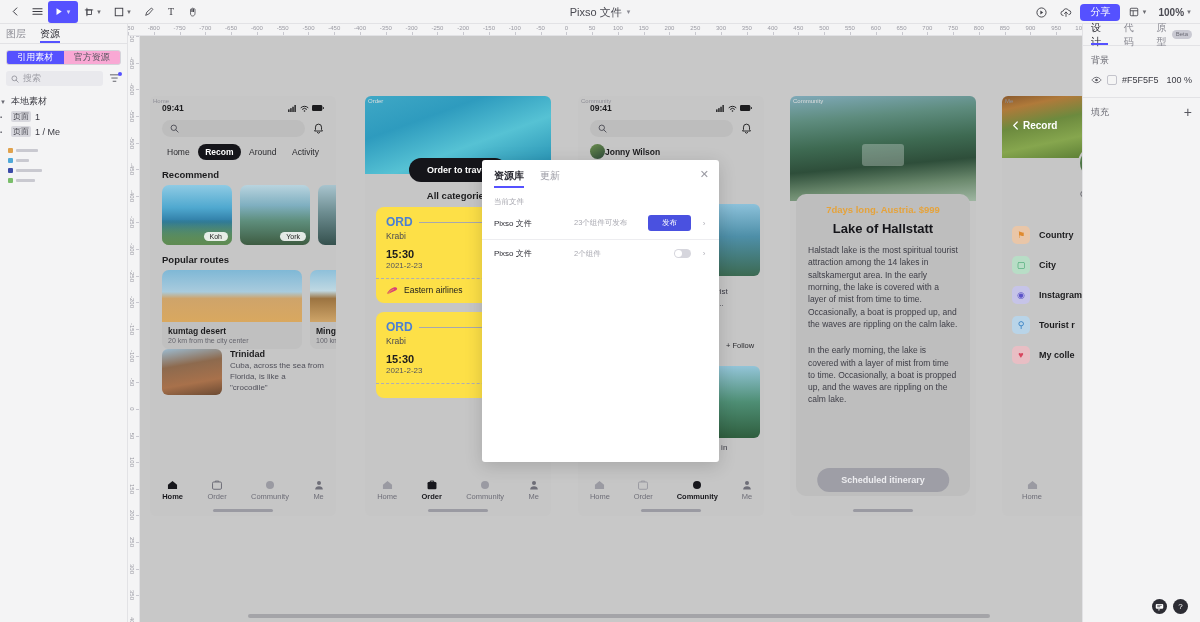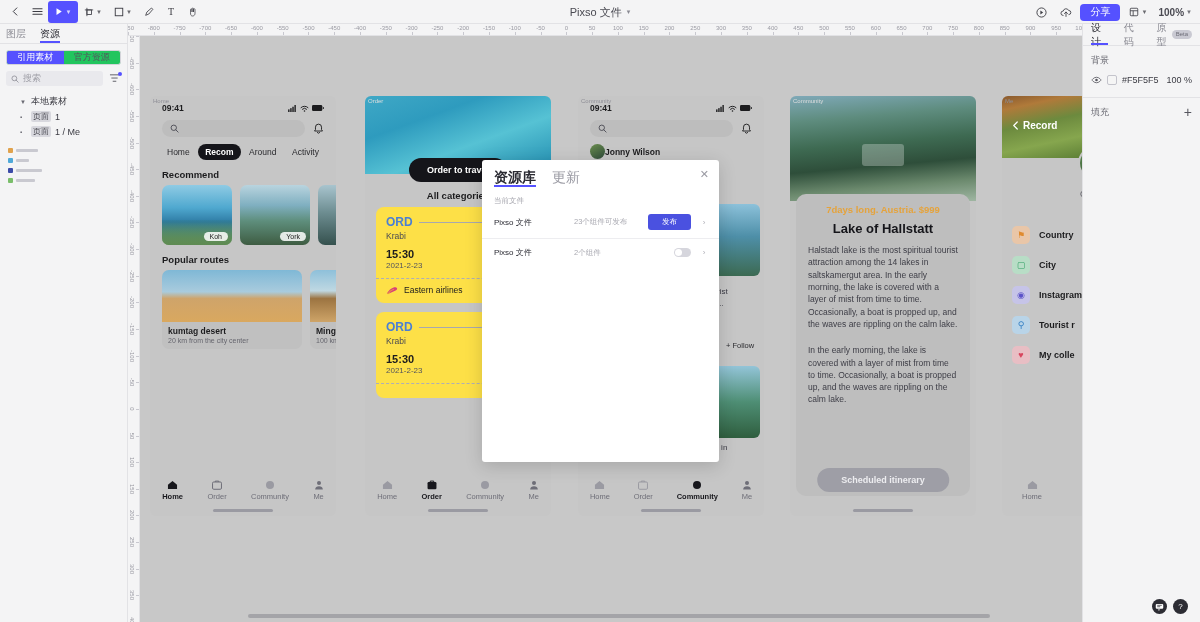--- a/index.html
+++ b/index.html
@@ -54,41 +54,41 @@
   .lp-tab {
     font-size:10px; color:#8a8a93; display:flex; align-items:center;
     position:relative; cursor:pointer;
   }
   .lp-tab.active { color:#2b2b33; }
   .lp-tab.active:after {
     content:""; position:absolute; left:0; right:0; bottom:0; height:2px; background:#5551FF;
   }
   .lp-seg {
     display:flex; margin:6px 6px 0 6px; height:15px;
-    border:1px solid #D4D4DA; border-radius:3px; overflow:hidden; background:#22c55e;
+    border:1px solid #D4D4DA; border-radius:3px; overflow:hidden; background:#f9a8d4;
   }
   .seg-item {
     flex:1; font-size:9px; display:flex; align-items:center; justify-content:center;
     color:#55555e; cursor:pointer;
   }
   .seg-item.active { background:#5551FF; color:#fff; }
   .lp-search {
     display:flex; align-items:center; margin:6px 6px 0 6px; gap:4px;
   }
   .srch-box {
     flex:1; height:15px; background:#E9E9ED; border-radius:3px;
     display:flex; align-items:center; padding:0 5px; gap:4px;
   }
   .srch-box .ph { font-size:9px; color:#a0a0a8; }
   .filter-ic { width:14px; height:14px; display:flex; align-items:center; justify-content:center; cursor:pointer; position:relative; color:#55555e;}
   .dot-badge { position:absolute; top:0px; right:-1px; width:4px; height:4px; border-radius:50%; background:#5551FF; }
 
   .layers { margin-top:8px; }
   .layer-row {
-    display:flex; align-items:center; height:15px; padding-left:20px; gap:4px;
+    display:flex; align-items:center; height:15px; padding-left:0; gap:4px;
     font-size:9px; color:#3a3a42; cursor:pointer;
   }
   .tri { width:7px; font-size:6px; color:#6a6a73; display:inline-block; }
   .lchip {
     background:#D8D8DE; border-radius:2px; padding:0 2px; font-size:8px; color:#44444c;
   }
   .thumbs { padding:6px 0 0 8px; }
   .thumb-row { display:flex; align-items:center; gap:3px; height:10px; }
   .th-sq { width:5px; height:5px; border-radius:1px; }
   .th-bar { height:3px; background:#C9C9D0; border-radius:1px; }
@@ -244,21 +244,21 @@
   .f5-lb { font-size:9px; font-weight:bold; color:#1c1c1e; white-space:nowrap; }
 
   
   .modal-shadow {
     position:absolute; left:482px; top:160px; width:237px; height:302px;
     background:#FFFFFF; border-radius:3px;
     box-shadow:0 4px 18px rgba(0,0,0,.16);
     overflow:hidden;
   }
   .md-head { display:flex; align-items:center; padding:9px 12px 0 12px; gap:16px; position:relative; }
-  .md-tab { font-size:14px; color:#9a9aa3; cursor:pointer; position:relative; }
+  .md-tab { font-size:10px; color:#9a9aa3; cursor:pointer; position:relative; padding-bottom:5px; }
   .md-tab.active { color:#2b2b33; font-weight:bold; }
   .md-tab.active:after { content:""; position:absolute; left:0; right:0; bottom:0; height:2px; background:#5551FF; }
   .md-close { position:absolute; right:10px; top:8px; color:#9a9aa3; font-size:11px; cursor:pointer; }
   .md-grp { font-size:7.5px; color:#a6a6ae; padding:9px 12px 0 12px; }
   .md-row {
     display:flex; align-items:center; padding:8px 10px 8px 12px; gap:8px;
   }
   .md-name { font-size:8px; color:#2b2b33; width:72px; }
   .md-meta { font-size:7.5px; color:#a9a9b1; flex:1; }
   .md-pub {
@@ -655,20 +655,27 @@
           <div class="wc-t">kumtag desert</div>
           <div class="wc-s">20 km from the city center</div>
         </div>
         <div class="wide-card">
           <div class="wc-img" style="background:linear-gradient(180deg,#8EC0DA 0%,#BFD8E2 40%,#9C7441 55%,#CEA468 100%);"></div>
           <div class="wc-t">Mingsha M</div>
           <div class="wc-s">100 km from</div>
         </div>
       </div>
 
+      <div class="routerow">
+        <div class="rr-img" style="background:linear-gradient(170deg,#9CBBD0 0%,#8D6A4E 35%,#A8714B 70%,#6B4A33 100%);"></div>
+        <div>
+          <div class="rr-t">Trinidad</div>
+          <div class="rr-s">Cuba, across the sea from Florida, is like a "crocodile"</div>
+        </div>
+      </div>
 
       <div class="tabbar">
         <div class="tbi on">
           <svg width="11" height="10" viewBox="0 0 12 11">
               <path d="M1 5.2L6 1l5 4.2V10H1z" fill="#17171c"></path>
             </svg>
           <span class="lb">Home</span>
         </div>
         <div class="tbi">
           <svg width="10" height="10" viewBox="0 0 11 11">

